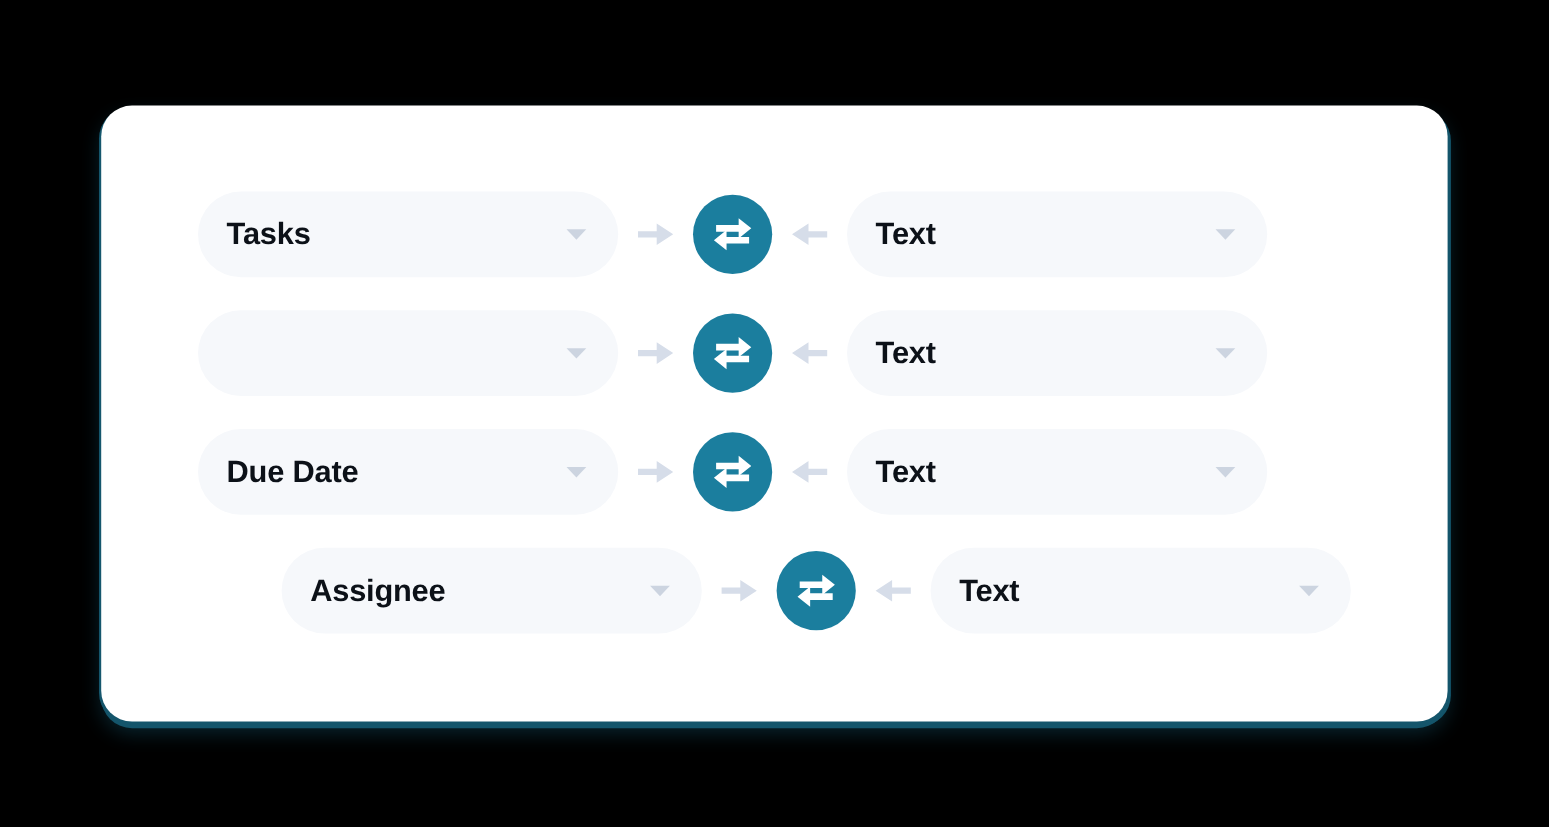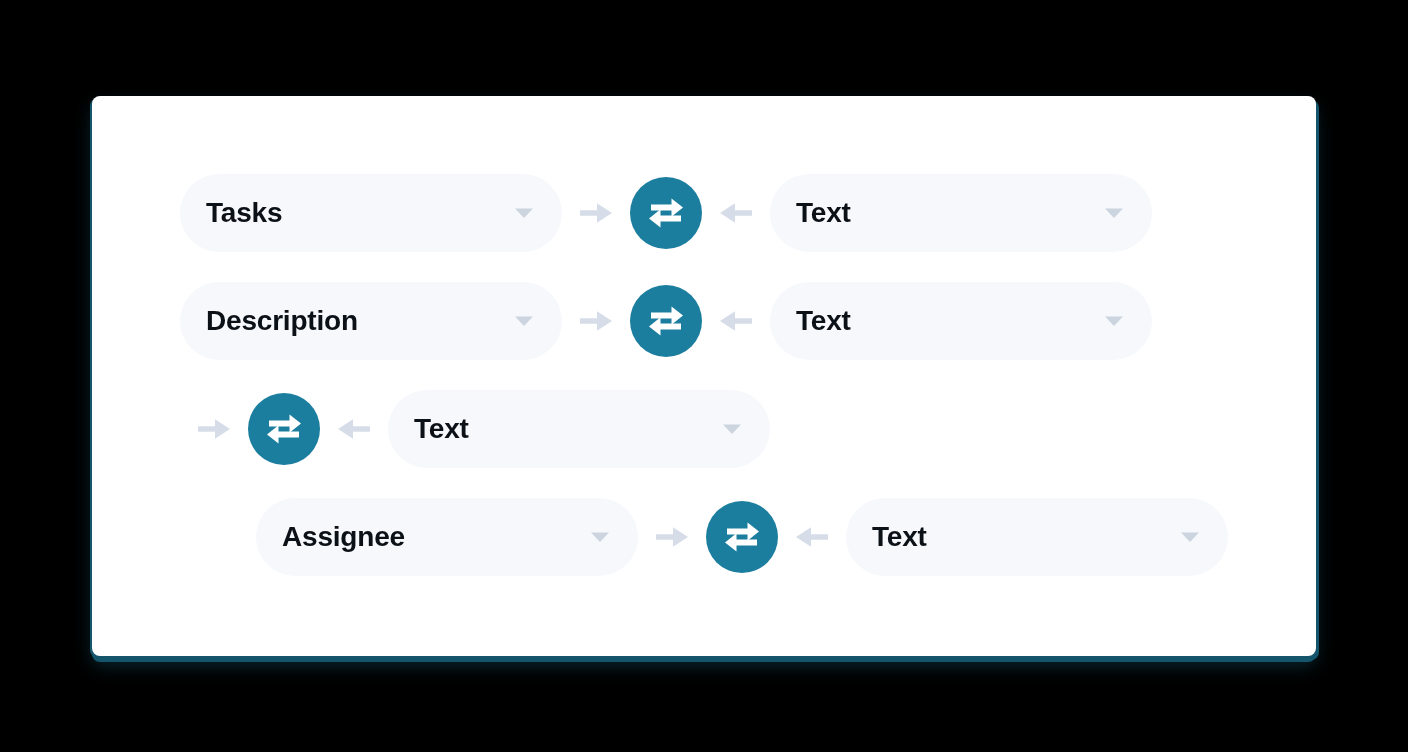--- a/index.html
+++ b/index.html
@@ -20,21 +20,21 @@
   }
 
   
   #card {
     position: absolute;
     left: 92px;
     top: 96px;
     width: 1224px;
     height: 560px;
     background: #ffffff;
-    border-radius: 8px;
+    border-radius: 28px;
     box-shadow:
       0 6px 0 0 #14556b,
       3px 4px 0 0 #14556b,
       -2px 2px 0 0 #15576d,
       0 10px 18px 0 rgba(16, 70, 88, 0.55);
   }
 
   
   #rows {
     position: absolute;
@@ -153,59 +153,66 @@
             <svg width="20" height="12" viewBox="0 0 20 12">
                 <path d="M1 1.5 L19 1.5 L10 11 Z" fill="#ccd4e0"></path>
               </svg>
           </span>
         </div>
       </div>
 
       <div class="map-row">
 
         <div class="pill">
-          <span class="pill-label" title="Select field">Description</span>
-          <span class="pill-chevron">
-            <svg width="20" height="12" viewBox="0 0 20 12">
-                <path d="M1 1.5 L19 1.5 L10 11 Z" fill="#ccd4e0"></path>
-              </svg>
-          </span>
-        </div>
-
-        <div class="connector">
-          <svg width="34" height="24" viewBox="0 0 34 24">
-            <path d="M1 9.2 L18 9.2 L18 2.2 L33 12 L18 21.8 L18 14.8 L1 14.8 Z" fill="#d6dde9"></path>
-          </svg>
-        </div>
-
-        <div class="sync-badge">
-          <svg width="42" height="42" viewBox="0 0 42 42">
-            <path d="M6 12.6 L26.5 12.6 L26.5 6.4 L38 15.6 L26.5 24.8 L26.5 18.6 L6 18.6 Z" fill="#ffffff"></path>
-            <path d="M36 23.4 L15.5 23.4 L15.5 17.2 L4 26.4 L15.5 35.6 L15.5 29.4 L36 29.4 Z" fill="#ffffff"></path>
-          </svg>
-        </div>
-
-        <div class="connector">
-          <svg width="34" height="24" viewBox="0 0 34 24">
-            <path d="M33 9.2 L16 9.2 L16 2.2 L1 12 L16 21.8 L16 14.8 L33 14.8 Z" fill="#d6dde9"></path>
-          </svg>
-        </div>
-
-        <div class="pill">
-          <span class="pill-label" title="Select type">Text</span>
-          <span class="pill-chevron">
-            <svg width="20" height="12" viewBox="0 0 20 12">
-                <path d="M1 1.5 L19 1.5 L10 11 Z" fill="#ccd4e0"></path>
-              </svg>
-          </span>
-        </div>
-      </div>
-
-      <div class="map-row">
-
+          <span class="pill-chevron">
+            <svg width="20" height="12" viewBox="0 0 20 12">
+                <path d="M1 1.5 L19 1.5 L10 11 Z" fill="#ccd4e0"></path>
+              </svg>
+          </span>
+        </div>
+
+        <div class="connector">
+          <svg width="34" height="24" viewBox="0 0 34 24">
+            <path d="M1 9.2 L18 9.2 L18 2.2 L33 12 L18 21.8 L18 14.8 L1 14.8 Z" fill="#d6dde9"></path>
+          </svg>
+        </div>
+
+        <div class="sync-badge">
+          <svg width="42" height="42" viewBox="0 0 42 42">
+            <path d="M6 12.6 L26.5 12.6 L26.5 6.4 L38 15.6 L26.5 24.8 L26.5 18.6 L6 18.6 Z" fill="#ffffff"></path>
+            <path d="M36 23.4 L15.5 23.4 L15.5 17.2 L4 26.4 L15.5 35.6 L15.5 29.4 L36 29.4 Z" fill="#ffffff"></path>
+          </svg>
+        </div>
+
+        <div class="connector">
+          <svg width="34" height="24" viewBox="0 0 34 24">
+            <path d="M33 9.2 L16 9.2 L16 2.2 L1 12 L16 21.8 L16 14.8 L33 14.8 Z" fill="#d6dde9"></path>
+          </svg>
+        </div>
+
+        <div class="pill">
+          <span class="pill-label" title="Select type">Text</span>
+          <span class="pill-chevron">
+            <svg width="20" height="12" viewBox="0 0 20 12">
+                <path d="M1 1.5 L19 1.5 L10 11 Z" fill="#ccd4e0"></path>
+              </svg>
+          </span>
+        </div>
+      </div>
+
+      <div class="map-row">
+
+        <div class="pill">
+          <span class="pill-label" title="Select field">Due Date</span>
+          <span class="pill-chevron">
+            <svg width="20" height="12" viewBox="0 0 20 12">
+                <path d="M1 1.5 L19 1.5 L10 11 Z" fill="#ccd4e0"></path>
+              </svg>
+          </span>
+        </div>
 
         <div class="connector">
           <svg width="34" height="24" viewBox="0 0 34 24">
             <path d="M1 9.2 L18 9.2 L18 2.2 L33 12 L18 21.8 L18 14.8 L1 14.8 Z" fill="#d6dde9"></path>
           </svg>
         </div>
 
         <div class="sync-badge">
           <svg width="42" height="42" viewBox="0 0 42 42">
             <path d="M6 12.6 L26.5 12.6 L26.5 6.4 L38 15.6 L26.5 24.8 L26.5 18.6 L6 18.6 Z" fill="#ffffff"></path>

